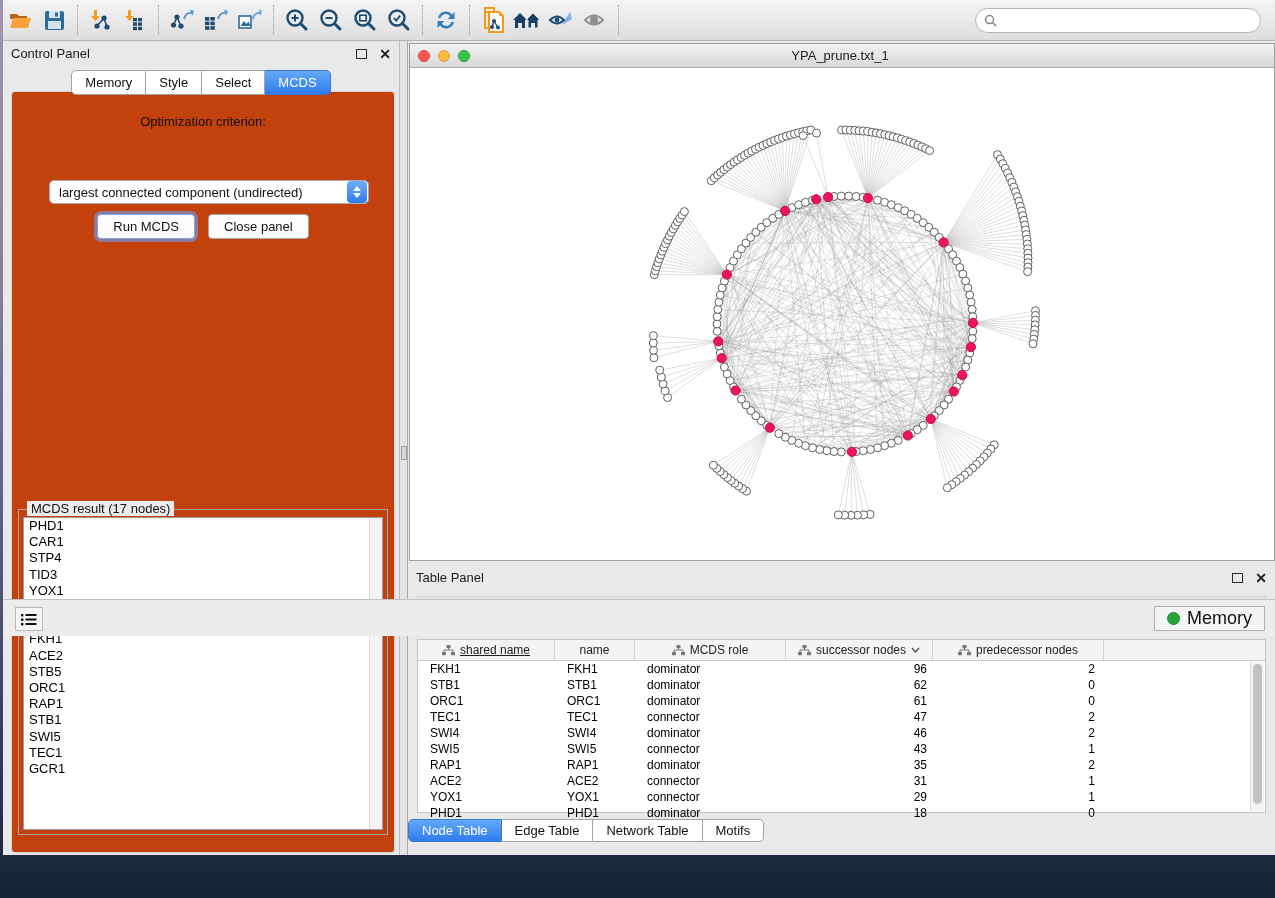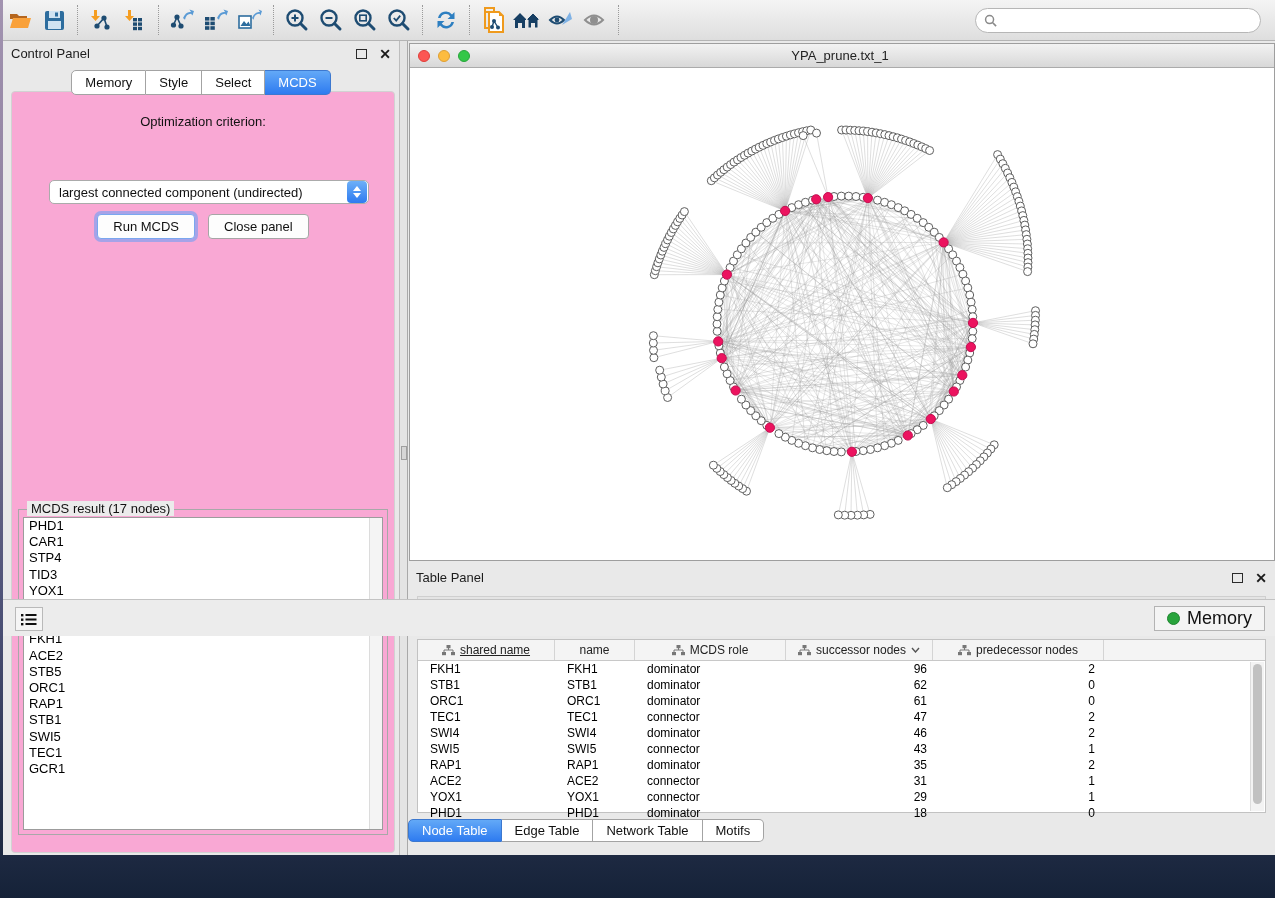--- a/index.html
+++ b/index.html
@@ -33,21 +33,21 @@
   .float-ic { width:11px; height:10px; border:1.5px solid #2a2a2a; margin-right:12px; }
   .close-ic { font-size:14px; font-weight:bold; color:#1a1a1a; line-height:10px; }
 
   
   .cp-tabs { position:absolute; left:0; top:29px; width:100%; display:flex; justify-content:center; z-index:2; }
   .cp-tab { font-size:13px; padding:4px 13px; background:#fff; border:1px solid #a3a3a3; border-left:none;
     color:#111; cursor:default; }
   .cp-tab:first-child { border-left:1px solid #a3a3a3; border-radius:5px 0 0 5px; }
   .cp-tab:last-child { border-radius:0 5px 5px 0; }
   .cp-tab.sel { background:linear-gradient(#63a9f7,#2e7bf0); color:#fff; border-color:#3c78cf; }
-  .cp-body { position:absolute; left:8px; right:4px; top:50px; bottom:2px; background:#f9a8d4;
+  .cp-body { position:absolute; left:8px; right:4px; top:50px; bottom:2px; background:#c2410c;
     border:1px solid #d2d2d2; border-radius:4px; }
   .opt-label { text-align:center; font-size:13px; margin-top:22px; color:#111; }
   .dropdown { position:absolute; left:37px; top:88px; width:320px; height:24px; background:#fff;
     border:1px solid #ababab; border-radius:5px; display:flex; align-items:center; }
   .dropdown .val { flex:1; font-size:13px; padding-left:9px; color:#111; white-space:nowrap; }
   .dd-stepper { width:20px; height:22px; margin:0 1px; border-radius:4px;
     background:linear-gradient(#6db0f8,#2e7bf0); display:flex; flex-direction:column;
     align-items:center; justify-content:center; gap:2px; }
   .dd-stepper .up { width:0;height:0;border-left:4px solid transparent;border-right:4px solid transparent;border-bottom:5px solid #fff; }
   .dd-stepper .dn { width:0;height:0;border-left:4px solid transparent;border-right:4px solid transparent;border-top:5px solid #fff; }

